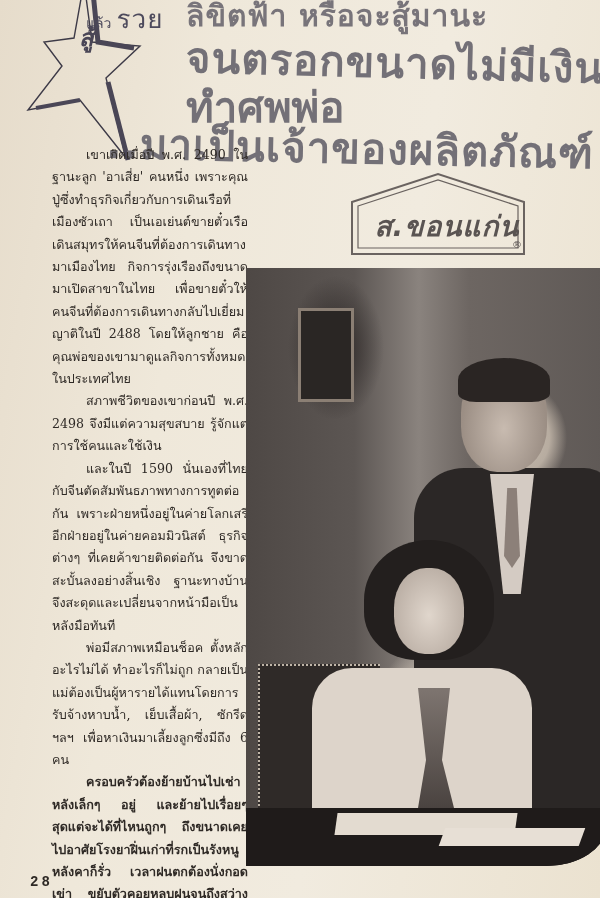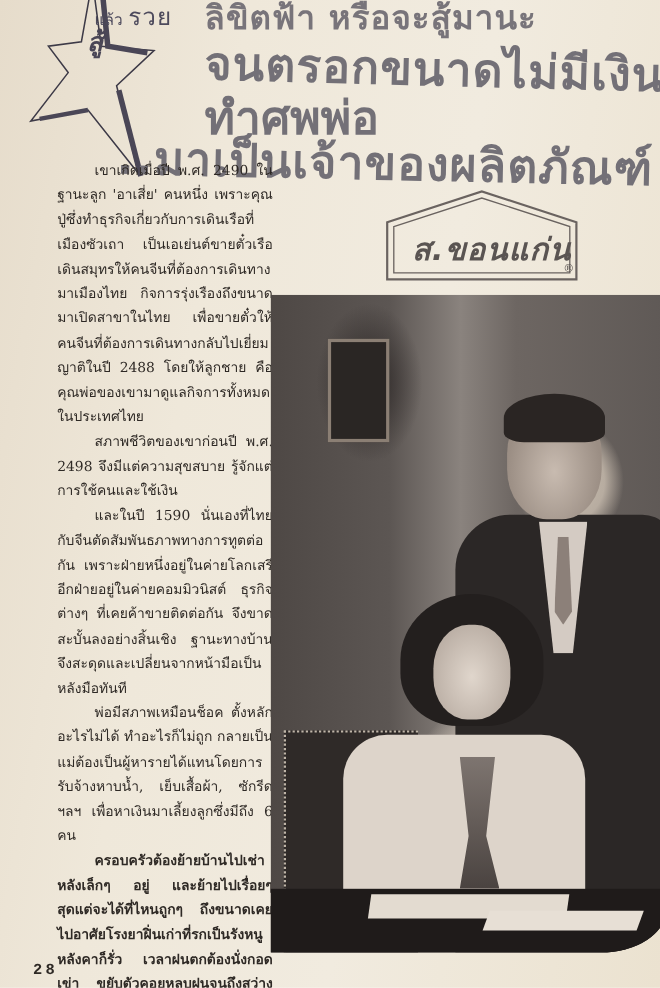--- a/index.html
+++ b/index.html
@@ -15,21 +15,21 @@
   .star-wrap svg { width: 120px; height: 180px; }
   .star-label {
     position: absolute; left: 57px; top: 36px; font-size: 24px; font-weight: bold;
     font-style: italic; color: #4a4656; font-family: "DejaVu Sans", sans-serif;
   }
   .kicker {
     position: absolute; left: 86px; top: -2px; color: #4d4a5c;
     font-family: "DejaVu Sans", sans-serif;
   }
   .kicker .small { font-size: 14px; }
-  .kicker .big { font-size: 22px; letter-spacing: 1px; }
+  .kicker .big { font-size: 26px; letter-spacing: 1px; }
   
   .headline { position: absolute; left: 186px; top: -8px; width: 430px; color: #6e6a70; font-family: "DejaVu Sans", sans-serif; font-weight: bold; }
   .hl-top { position: absolute; left: 0; top: 0; font-size: 30px; color: #78747a; letter-spacing: 1px; white-space: nowrap; }
   .hl-1 { position: absolute; left: 0; top: 32px; font-size: 42px; color: #737077; white-space: nowrap; letter-spacing: 1px; transform: rotate(1.5deg); transform-origin: left; }
   .hl-2 { position: absolute; left: 0; top: 82px; font-size: 42px; color: #737077; white-space: nowrap; text-align: center; }
   .hl-3 { position: absolute; left: -80px; top: 118px; font-size: 42px; color: #737077; white-space: nowrap; letter-spacing: 1px; transform: rotate(1.2deg); transform-origin: left; }
   
   .brand {
     position: absolute; left: 350px; top: 172px; width: 176px; height: 84px;
   }

